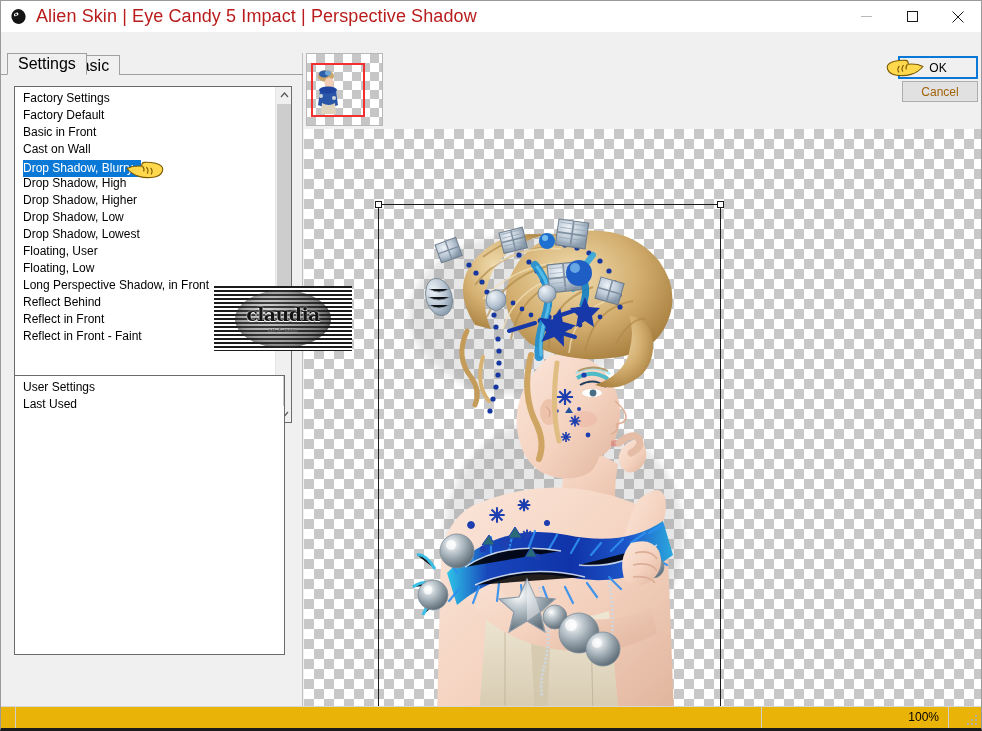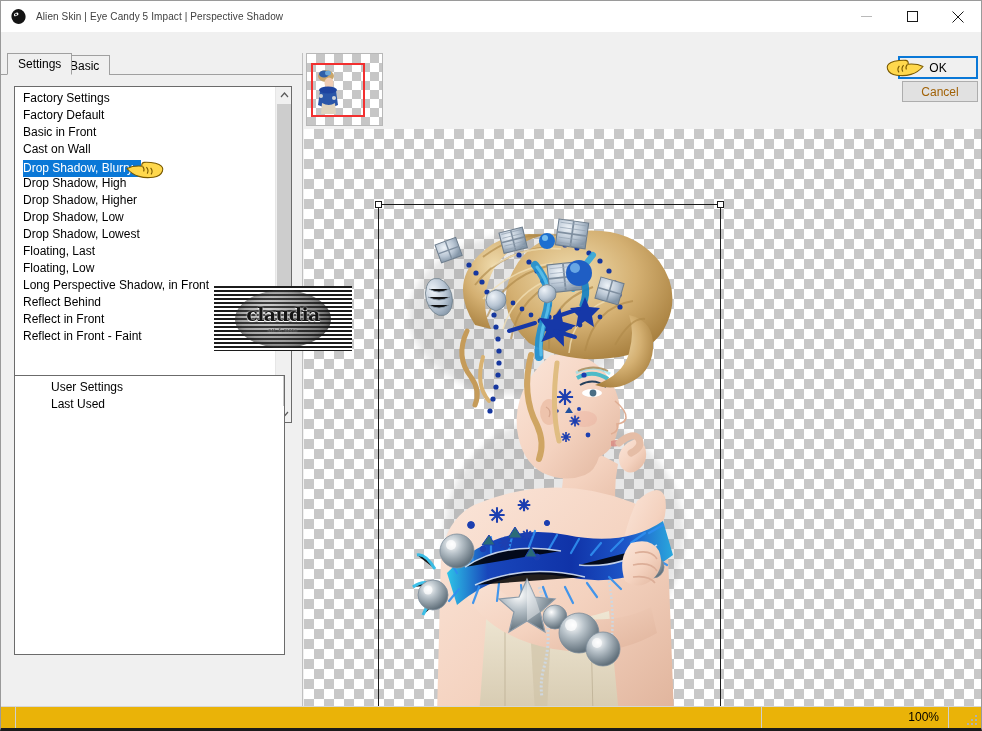--- a/index.html
+++ b/index.html
@@ -26,22 +26,22 @@
     width: 980px; height: 31px;
     background: #ffffff;
     display: flex; align-items: center;
   }
   .app-icon {
     width: 17px; height: 17px;
     margin-left: 9px; margin-right: 9px;
     position: relative; flex: none;
   }
   .title-text {
-    font-size: 10px;
-    color: #404040;
+    font-size: 18px;
+    color: #b91c1c;
     white-space: nowrap;
     letter-spacing: 0.1px;
   }
   .win-controls {
     position: absolute; right: 0; top: 0;
     height: 31px; display: flex;
   }
   .win-btn {
     width: 46px; height: 31px;
     display: flex; align-items: center; justify-content: center;
@@ -74,21 +74,21 @@
   }
 
   .tabstrip {
     position: absolute; top: 0; left: 0;
     width: 302px; height: 22px;
     border-bottom: 1px solid #a0a0a0;
   }
   .tab {
     position: absolute;
     top: 2px; height: 20px;
-    font-size: 12px; color: #000;
+    font-size: 16px; color: #000;
     display: flex; align-items: center; justify-content: center;
     background: #f0f0f0;
     border: 1px solid #a0a0a0;
     border-bottom: none;
     padding: 0 10px;
   }
   .tab.active {
     top: 0; height: 22px;
     background: #f0f0f0;
     border-bottom: 1px solid #f0f0f0;
@@ -418,21 +418,21 @@
         <div class="list-item">Factory Default</div>
         <div class="list-item">Basic in Front</div>
         <div class="list-item">Cast on Wall</div>
         <div style="height:17px;">
           <span class="list-item selected">Drop Shadow, Blurry</span>
         </div>
         <div class="list-item">Drop Shadow, High</div>
         <div class="list-item">Drop Shadow, Higher</div>
         <div class="list-item">Drop Shadow, Low</div>
         <div class="list-item">Drop Shadow, Lowest</div>
-        <div class="list-item">Floating, Last</div>
+        <div class="list-item">Floating, User</div>
         <div class="list-item">Floating, Low</div>
         <div class="list-item">Long Perspective Shadow, in Front</div>
         <div class="list-item">Reflect Behind</div>
         <div class="list-item">Reflect in Front</div>
         <div class="list-item">Reflect in Front - Faint</div>
       </div>
       <div class="vscroll">
         <div class="vs-arrow vs-up">
           <svg width="9" height="6" viewBox="0 0 9 6">
               <polyline points="1,5 4.5,1 8,5" fill="none" stroke="#5a5a5a" stroke-width="1.2"></polyline>
@@ -441,21 +441,21 @@
         <div class="vs-thumb" style="top:17px; height:205px;"></div>
         <div class="vs-arrow vs-down">
           <svg width="9" height="6" viewBox="0 0 9 6">
               <polyline points="1,1 4.5,5 8,1" fill="none" stroke="#5a5a5a" stroke-width="1.2"></polyline>
             </svg>
         </div>
       </div>
     </div>
 
     <div class="list-box list-user">
-      <div class="list-inner" style="right:2px;margin-left:28px;">
+      <div class="list-inner" style="right:2px;">
         <div class="list-item header">User Settings</div>
         <div class="list-item">Last Used</div>
       </div>
       <div style="position:absolute; top:0; right:0; width:1px; height:30px; background:#c9c9c9;"></div>
     </div>
 
     <div class="btn-row">
       <div class="pbtn pbtn-save">Save</div>
       <div class="pbtn pbtn-manage">Manage</div>
     </div>

